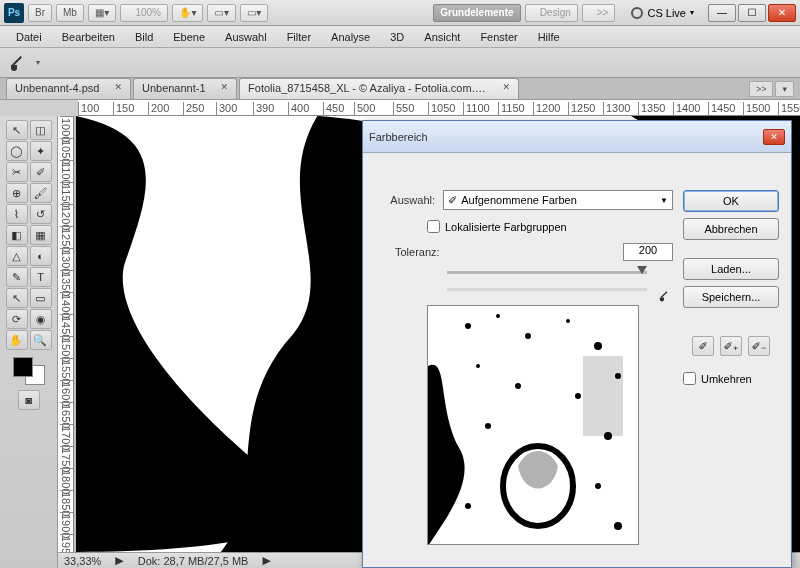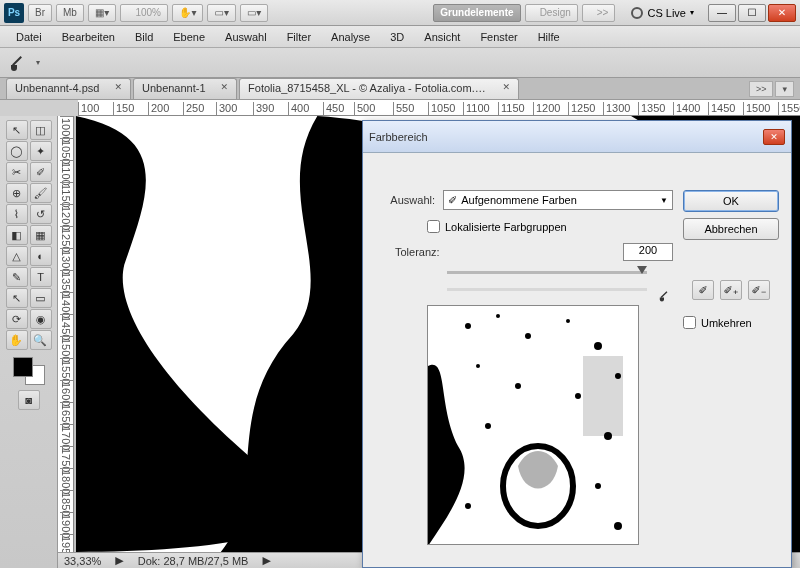--- a/index.html
+++ b/index.html
@@ -328,20 +328,22 @@
               <rect x="155" y="50" width="40" height="80" fill="#000" opacity=".15"></rect>
             </g>
           </svg>
         </div>
       </div>
     </div>
     <div class="dlg-right">
       <div class="dlg-btn ok">OK</div>
       <div class="dlg-btn">Abbrechen</div>
       <div style="height:6px"></div>
+      <div class="dlg-btn">Laden...</div>
+      <div class="dlg-btn">Speichern...</div>
       <div style="height:10px"></div>
       <div class="droppers">
         <div class="drop-btn">✐</div>
         <div class="drop-btn">✐₊</div>
         <div class="drop-btn">✐₋</div>
       </div>
       <label class="dlg-check" style="margin:10px 0 0 0">
         <input type="checkbox" style="">
         <span>Umkehren</span>
       </label>

